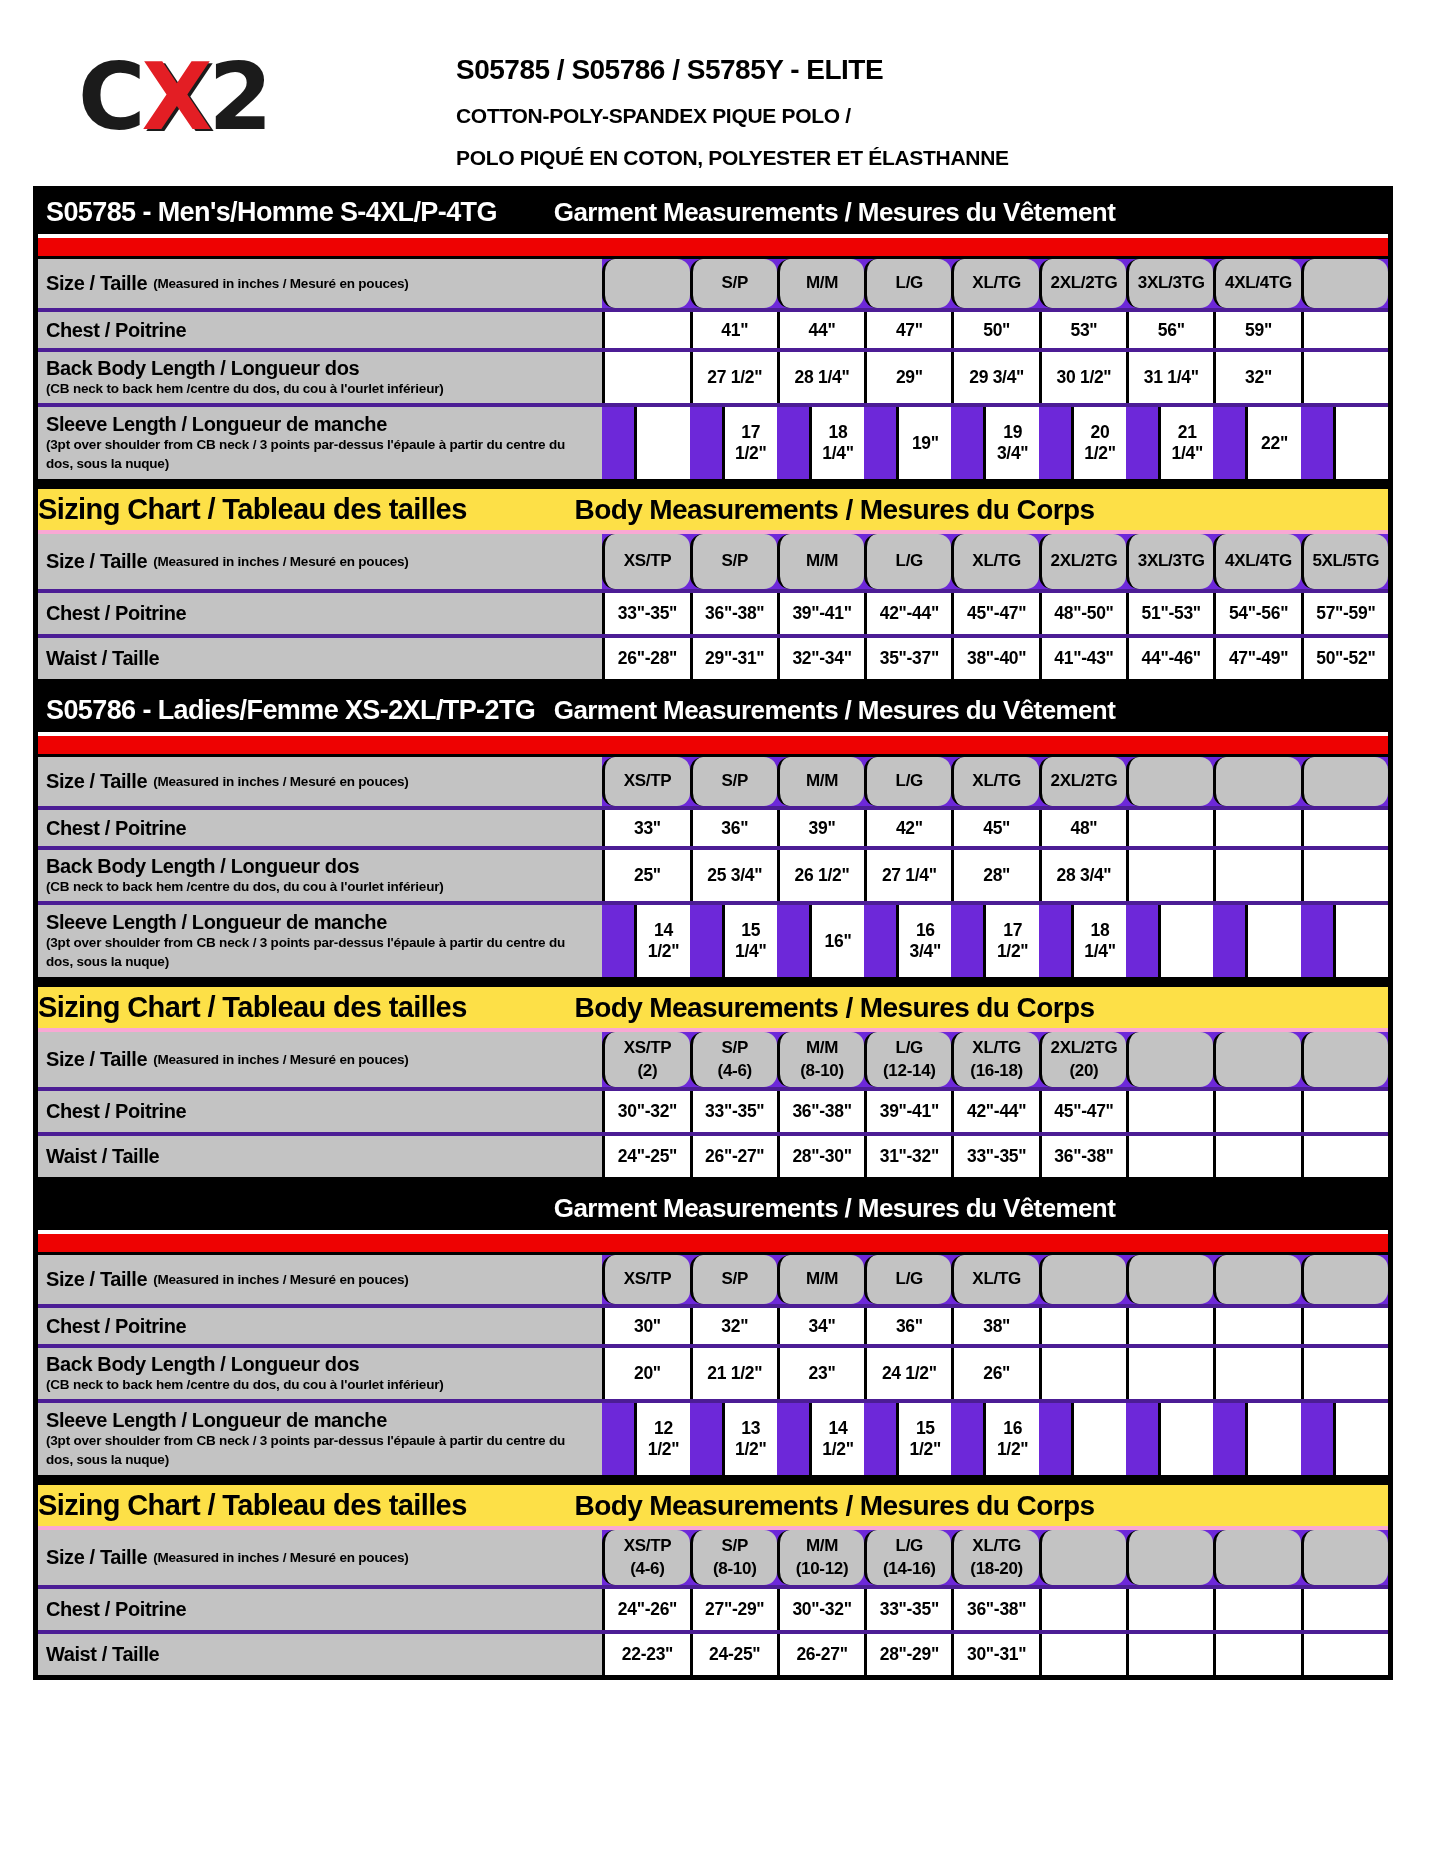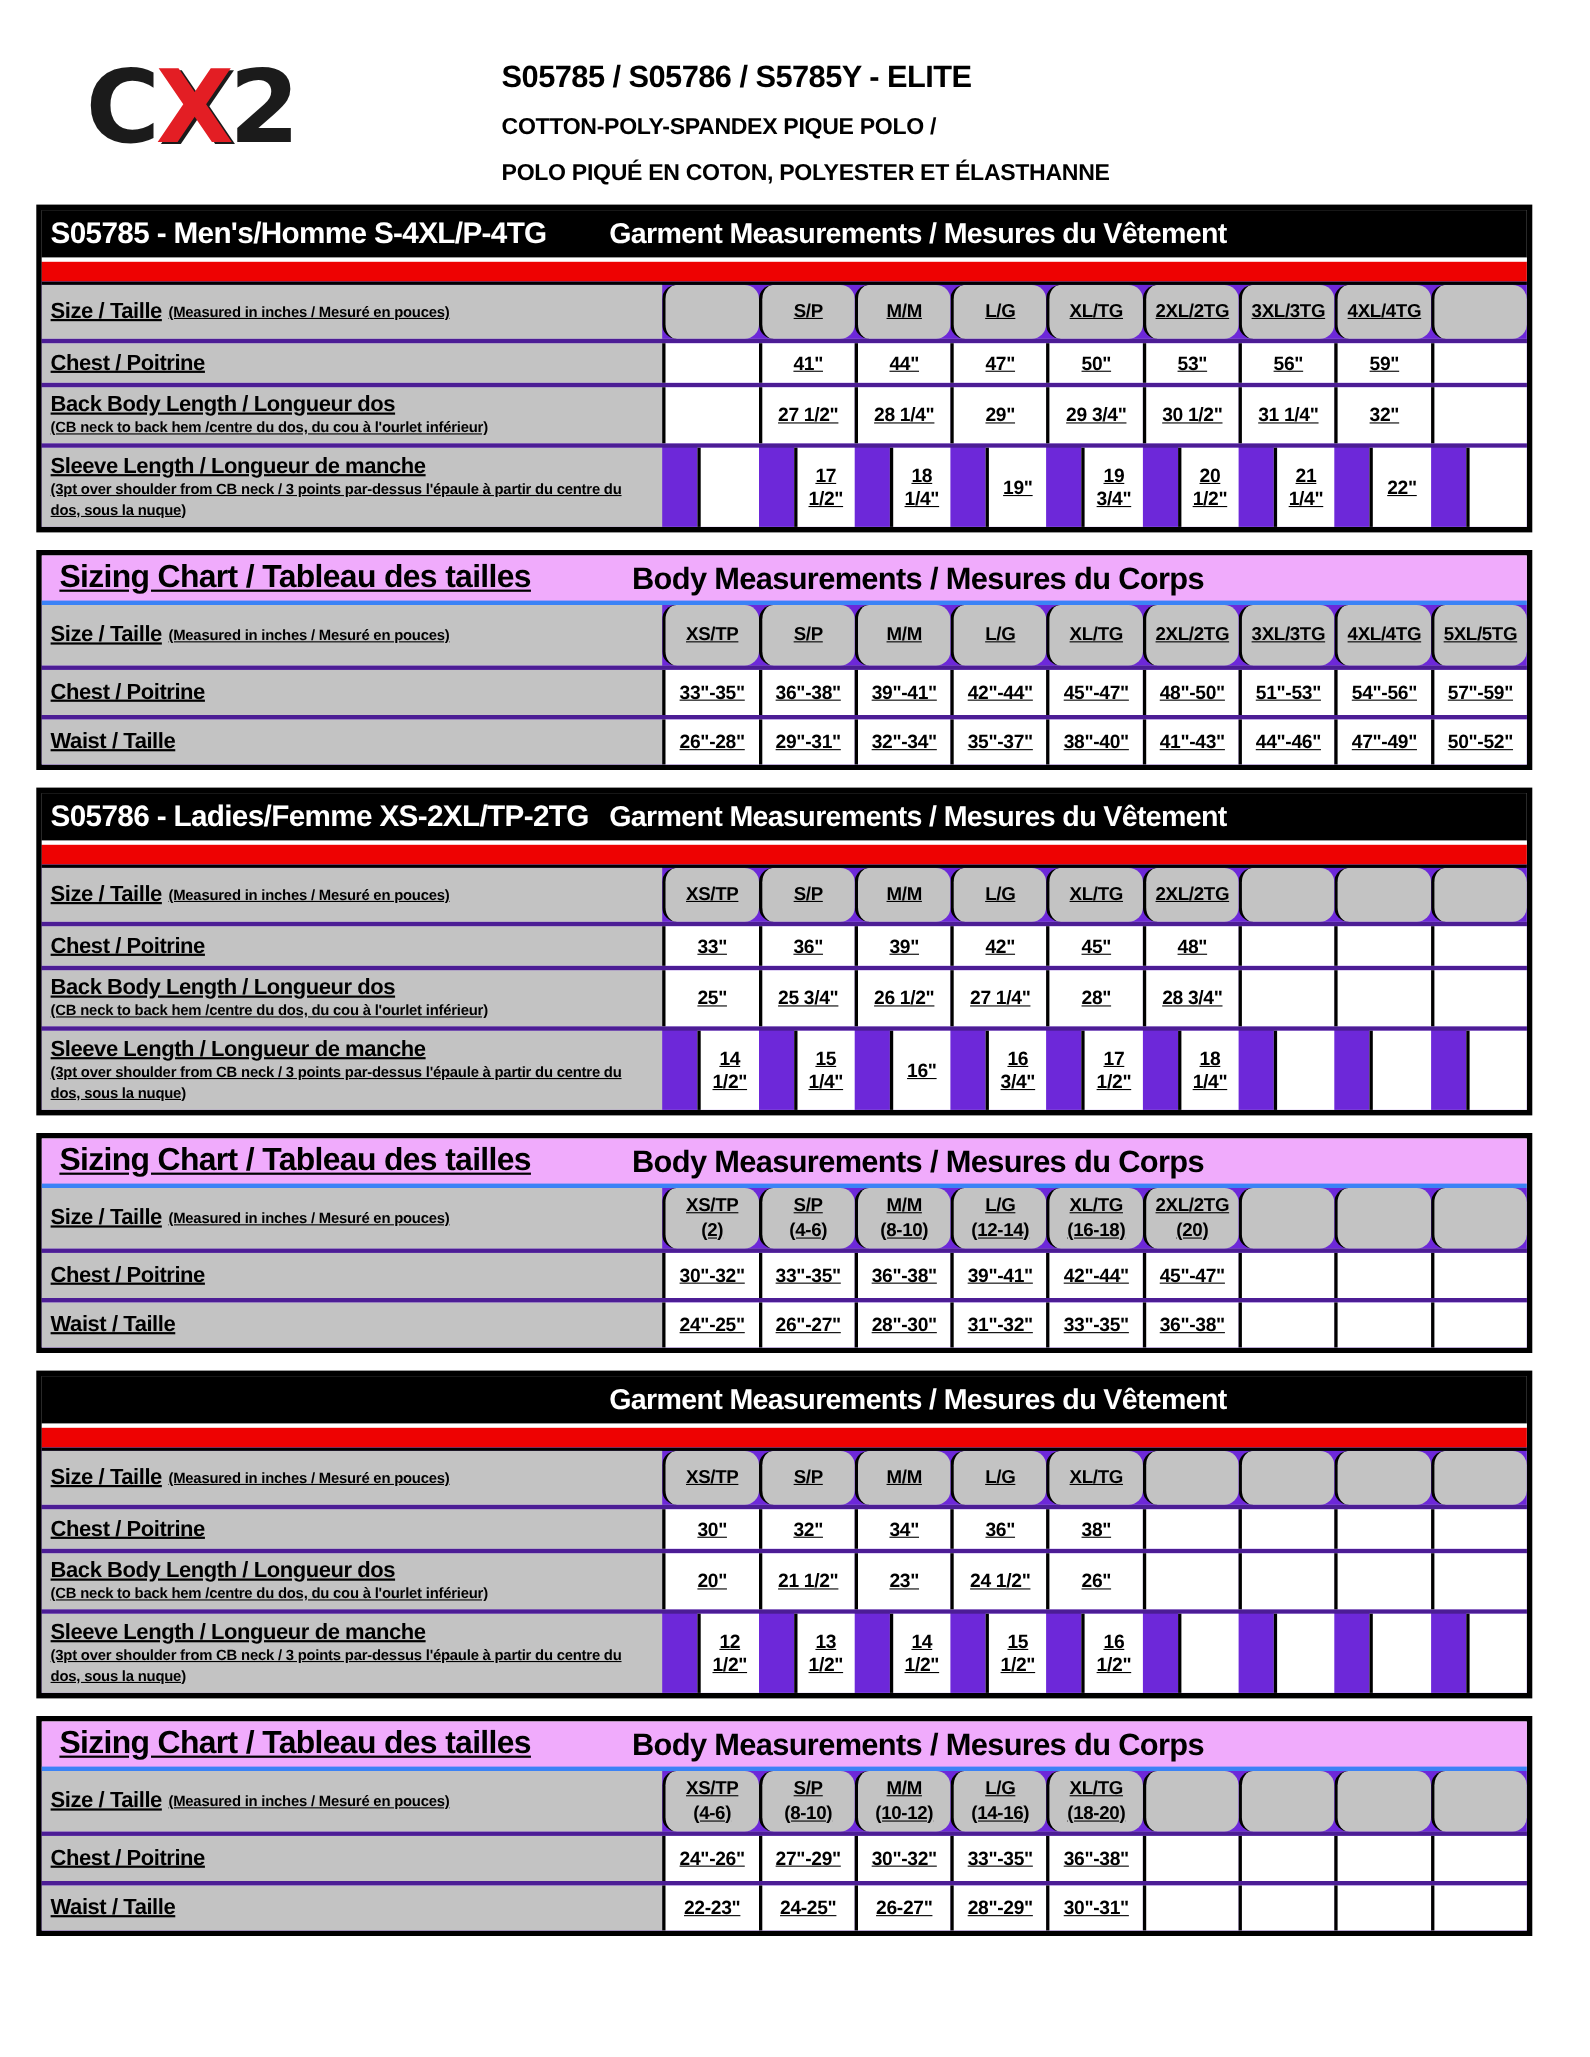--- a/index.html
+++ b/index.html
@@ -18,36 +18,36 @@
     margin-left:45px; width:310px;
     font-size:92px; font-weight:900; letter-spacing:-6px; line-height:116px;
     color:#1b1b1b; font-family:"DejaVu Sans", sans-serif;
   }
   .logo .x { color:#e31e24; text-shadow:3px 2px 0 #1b1b1b; padding:0 2px; }
   .titles { margin-left:68px; padding-top:14px; }
   .t1 { font-size:28px; font-weight:bold; letter-spacing:-0.5px; }
   .t2, .t3 { font-size:21px; font-weight:bold; letter-spacing:-0.3px; margin-top:18px; }
 
   
-  .tbl { border:5px solid #000; background:#fff; margin-bottom:16px;text-decoration:underline; }
+  .tbl { border:5px solid #000; background:#fff; margin-bottom:0; }
   .black-bar {
     position:relative; height:43px; background:#000; color:#fff;
     display:flex; align-items:center; padding-left:8px;
   }
   .black-bar .bar-left { font-size:27px; font-weight:bold; letter-spacing:-0.6px; white-space:nowrap; }
   .bar-center {
     position:absolute; left:59%; transform:translateX(-50%);
     font-size:26px; font-weight:bold; letter-spacing:-0.6px; white-space:nowrap;
   }
   .sliver { height:4px; background:#fff; }
   .red-stripe { height:18px; background:#ee0202; }
 
   .white-bar {
-    position:relative; height:45px; background:#f0abfc; color:#000;
-    display:flex; align-items:center; padding-left:16px; border-bottom:4px solid #3b82f6;
+    position:relative; height:45px; background:#fde047; color:#000;
+    display:flex; align-items:center; padding-left:0; border-bottom:4px solid #f9a8d4;
   }
   .white-bar .bar-left { font-size:29px; font-weight:bold; letter-spacing:-0.6px; white-space:nowrap; }
   .white-bar .bar-center { font-size:28px; }
 
   .row { display:grid; grid-template-columns:41.8% repeat(9, 1fr); background:#6d28d9; }
   .grid .row + .row { border-top:4px solid #4c1d95; }
   .garment .grid .row:first-child { border-top:3px solid #000; }
   .cell { border-left:3px solid #000; display:flex; align-items:center; justify-content:center; }
   .cell:first-child { border-left:none; }
 

